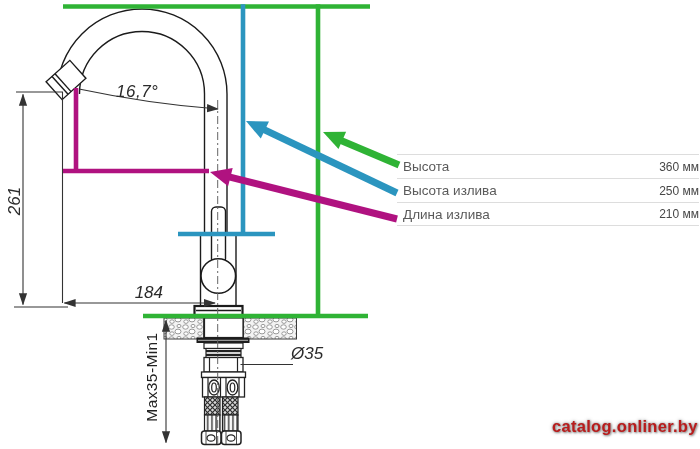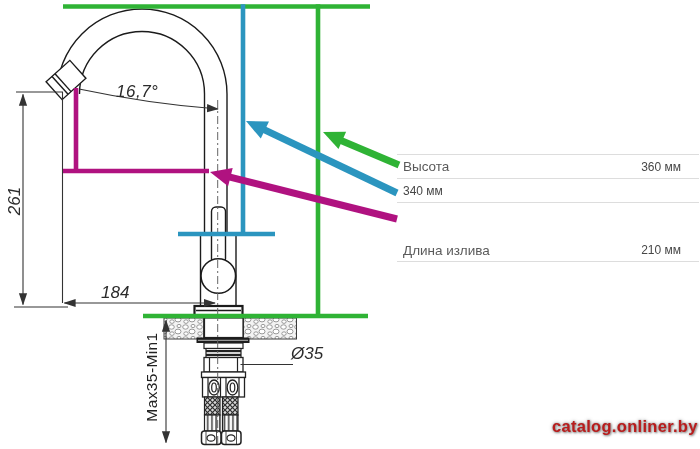--- a/index.html
+++ b/index.html
@@ -9,31 +9,31 @@
   }
   html,body{margin:0;padding:0;background:#fff;}
   #stage{
     position:relative;width:700px;height:449px;background:#fff;overflow:hidden;
     font-family:"Liberation Sans",sans-serif;
   }
   #stage svg{position:absolute;left:0;top:0;}
   .lbl{position:absolute;color:#2b2b2b;white-space:nowrap;}
   .dim{font-style:italic;font-size:17px;}
   .angle-lbl{left:116px;top:82px;letter-spacing:.5px;}
-  .d184{left:101px;top:283px;width:62px;text-align:left;}
+  .d184{left:101px;top:283px;width:62px;text-align:right;}
   .d261{left:-17px;top:191px;width:64px;text-align:center;transform:rotate(-90deg);}
   .dia{left:246px;top:344px;margin-left:45px;}
   .maxmin{left:93px;top:368px;width:118px;text-align:center;transform:rotate(-90deg);
           font-size:15.5px;letter-spacing:.4px;color:#222;}
   .spec{position:absolute;left:397px;top:154px;width:302px;border-top:1px solid #ddd;}
   .spec-row{display:flex;justify-content:space-between;align-items:center;
-            border-bottom:1px solid #ddd;padding:0 18px 0 6px;box-sizing:border-box;}
+            border-bottom:1px solid #ddd;padding:0 0 0 6px;box-sizing:border-box;}
   .spec-row.r1{height:24px;}
   .spec-row.r2{height:24px;}
-  .spec-row.r3{height:23px;margin-top:36px;}
+  .spec-row.r3{height:23px;}
   .spec-label{font-size:13.5px;color:#5a5a5a;}
   .spec-value{font-size:12px;color:#474747;}
   .watermark{left:552px;top:417px;font-size:16.5px;font-weight:bold;color:#b91c1c;
              letter-spacing:.3px;
              text-shadow:0 0 2px #9a9a9a,0 0 4px #b3b3b3,1px 1px 2px #8f8f8f;}
 </style>
 </head>
 <body>
 
 <div id="stage">
@@ -173,21 +173,22 @@
   <span class="lbl dim d184">184</span>
   <span class="lbl dim dia">Ø35</span>
   <span class="lbl maxmin">Max35-Min1</span>
 
   <div class="spec">
     <div class="spec-row r1">
       <span class="spec-label">Высота</span>
       <span class="spec-value">360 мм</span>
     </div>
     <div class="spec-row r2">
-      <span class="spec-value">340 мм</span>
+      <span class="spec-label">Высота излива</span>
+      <span class="spec-value">250 мм</span>
     </div>
     <div class="spec-row r3">
       <span class="spec-label">Длина излива</span>
       <span class="spec-value">210 мм</span>
     </div>
   </div>
 
   <span class="lbl watermark">catalog.onliner.by</span>
 </div>
 

